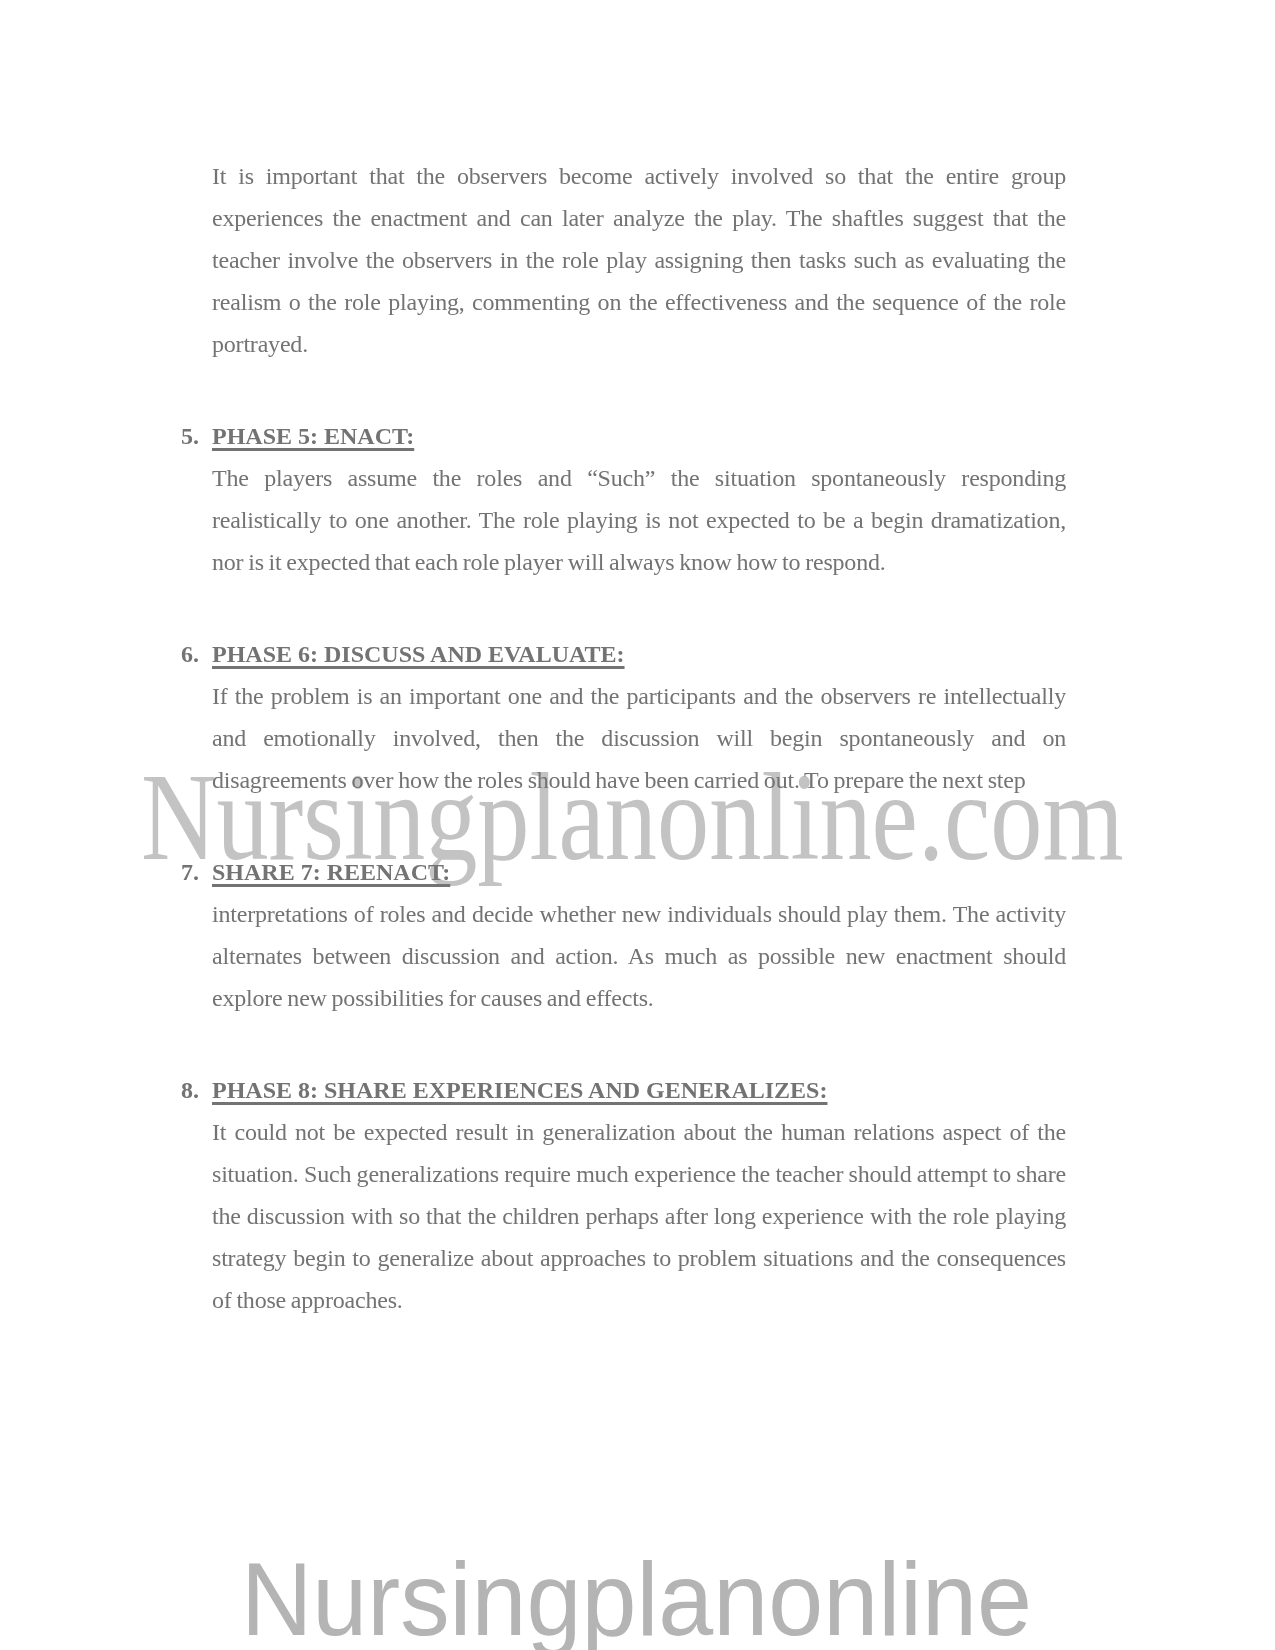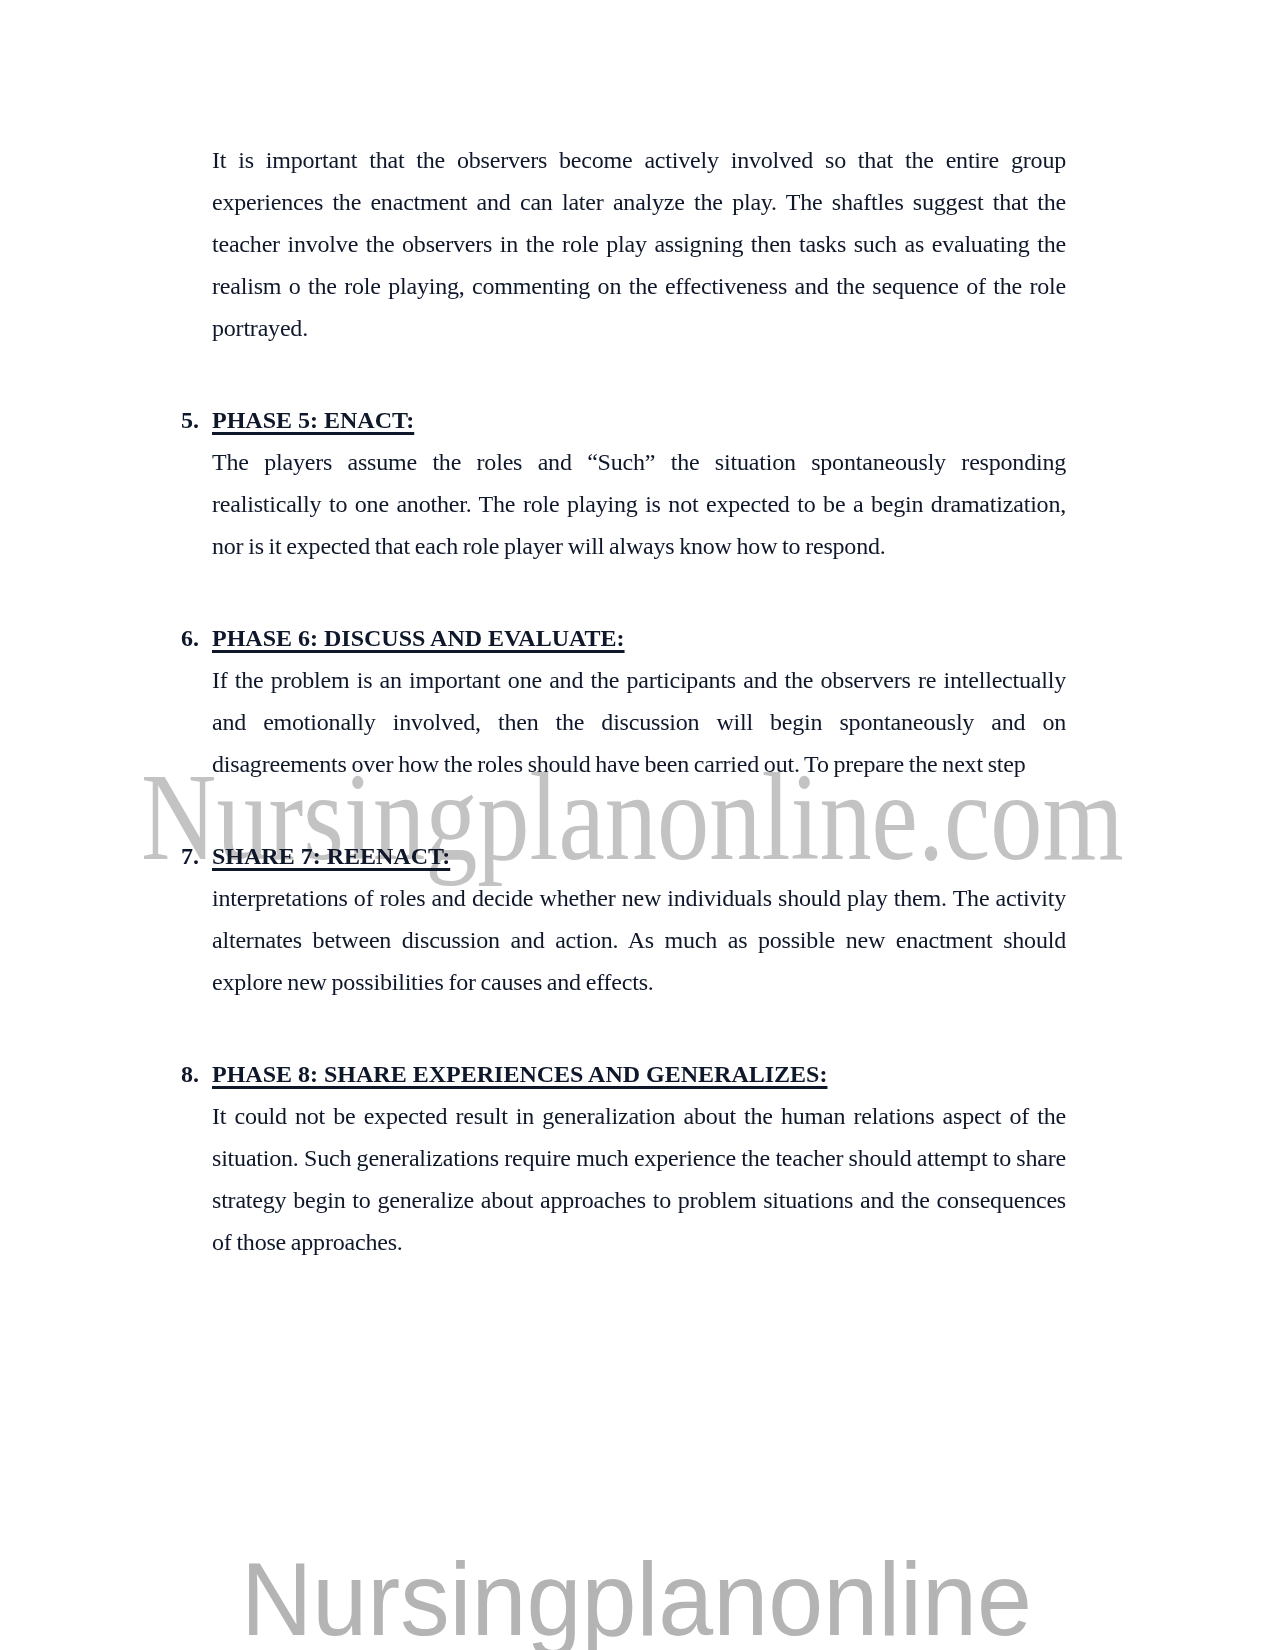--- a/index.html
+++ b/index.html
@@ -69,21 +69,21 @@
     text-underline-offset: 4px;
     text-align: center;
   }
 </style>
 </head>
 <body>
 
 <div class="page" style="background: rgb(255, 255, 255);">
   <div class="watermark wm-middle" style="color: rgb(195, 195, 195);">Nursingplanonline.com</div>
   <div class="watermark wm-bottom" style="color: rgb(180, 180, 180);">Nursingplanonline</div>
-  <div class="content" style="color: #0f172a;">
+  <div class="content" style="color: #737373; margin-top: 16px;">
     <div class="para" id="intro-para">
         <div class="line">It is important that the observers become actively involved so that the entire group</div>
         <div class="line">experiences the enactment and can later analyze the play. The shaftles suggest that the</div>
         <div class="line">teacher involve the observers in the role play assigning then tasks such as evaluating the</div>
         <div class="line">realism o the role playing, commenting on the effectiveness and the sequence of the role</div>
         <div class="line">portrayed.</div>
       </div>
     <div id="sections">
   <div class="section">
     <div class="heading-row">
@@ -122,19 +122,20 @@
   </div>
 
   <div class="section">
     <div class="heading-row">
       <span class="num">8.</span>
       <span class="heading-text">PHASE 8: SHARE EXPERIENCES AND GENERALIZES:</span>
     </div>
     <div class="para">
             <div class="line">It could not be expected result in generalization about the human relations aspect of the</div>
             <div class="line">situation. Such generalizations require much experience the teacher should attempt to share</div>
+            <div class="line">the discussion with so that the children perhaps after long experience with the role playing</div>
             <div class="line">strategy begin to generalize about approaches to problem situations and the consequences</div>
             <div class="line">of those approaches.</div>
           </div>
   </div>
 </div>
   </div>
 </div>
 
 </body></html>

